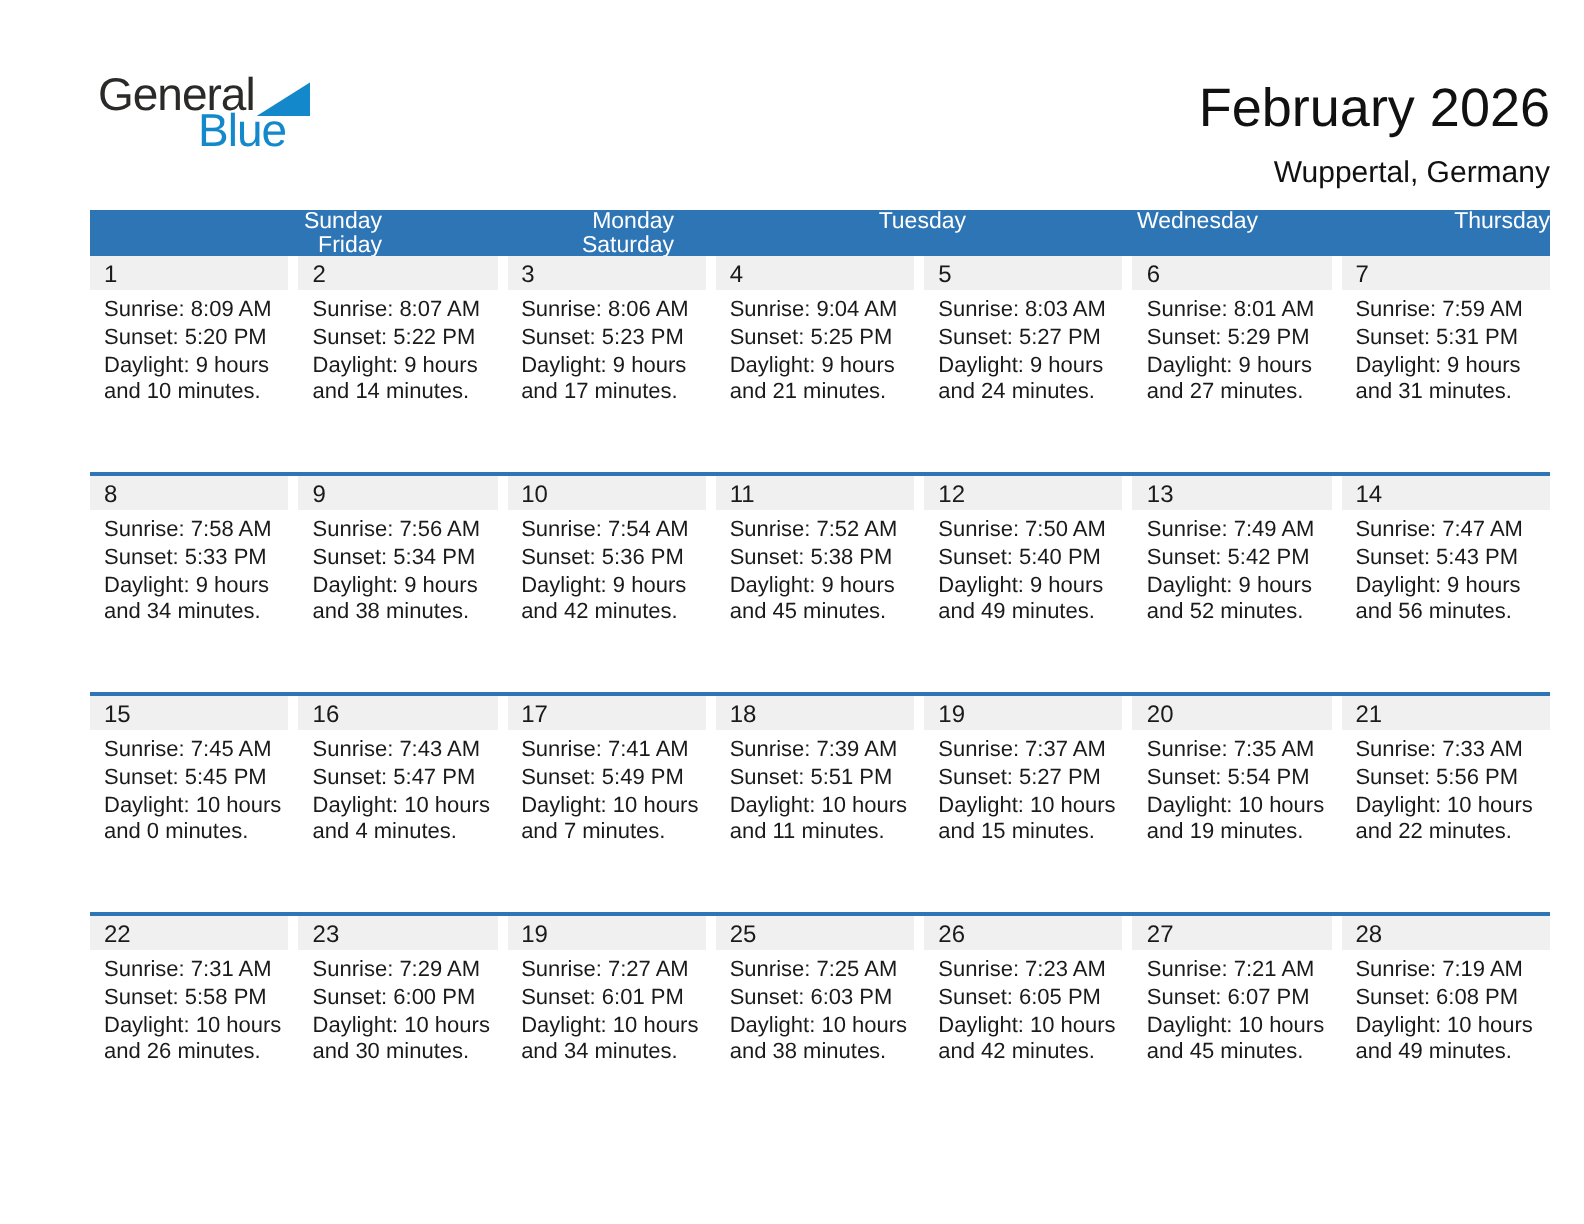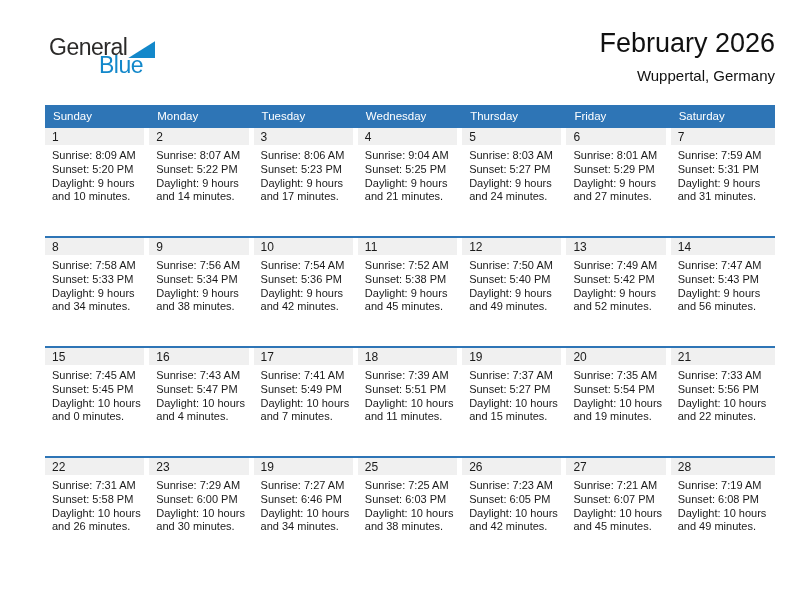--- a/index.html
+++ b/index.html
@@ -10,29 +10,29 @@
   }
   
   .logo { position:absolute; left:35px; top:36px; line-height:1; }
   .logo-line1 { font-size:23px; color:#2b2a29; letter-spacing:-0.5px; display:flex; align-items:flex-end; }
   .logo-triangle {
     display:inline-block; width:27px; height:17px; margin-left:1px; margin-bottom:1px;
     background:var(--logo-blue); 
     clip-path:polygon(0 100%, 100% 100%, 100% 0);
   }
   .logo-line2 { font-size:23px; color:var(--logo-blue); letter-spacing:-0.5px; padding-left:50px; margin-top:-5px; }
-  .titles { position:absolute; right:31px; top:28px; text-align:right; }
+  .titles { position:absolute; right:31px; top:39px; text-align:right; }
   .month-title { font-size:27px; color:#111; }
   .location { font-size:15px; color:#111; margin-top:8px; }
 
   
   .calendar { position:absolute; left:31px; top:105px; width:730px; }
   .weekday-row {
-    display:grid; grid-template-columns:repeat(7,1fr);
-    background:var(--header-blue); height:21px; align-items:center;
+    display:grid; grid-template-columns:repeat(5,1fr);
+    background:var(--header-blue); height:21px; align-items:center;text-align:right;
   }
   .wd { color:#fff; font-size:11.5px; padding-left:8px; }
   .week-row {
     display:grid; grid-template-columns:repeat(7,1fr);
     border-top:2px solid var(--header-blue);
     height:110px;
   }
   .cell { overflow:hidden; }
   .day-num {
     height:17px; background:var(--strip-bg); margin-right:5px;
@@ -281,21 +281,21 @@
               <div>Sunrise: 7:29 AM</div>
               <div>Sunset: 6:00 PM</div>
               <div>Daylight: 10 hours</div>
               <div>and 30 minutes.</div>
             </div>
           </div>
           <div class="cell">
             <div class="day-num">19</div>
             <div class="cell-lines">
               <div>Sunrise: 7:27 AM</div>
-              <div>Sunset: 6:46 PM</div>
+              <div>Sunset: 6:01 PM</div>
               <div>Daylight: 10 hours</div>
               <div>and 34 minutes.</div>
             </div>
           </div>
           <div class="cell">
             <div class="day-num">25</div>
             <div class="cell-lines">
               <div>Sunrise: 7:25 AM</div>
               <div>Sunset: 6:03 PM</div>
               <div>Daylight: 10 hours</div>

